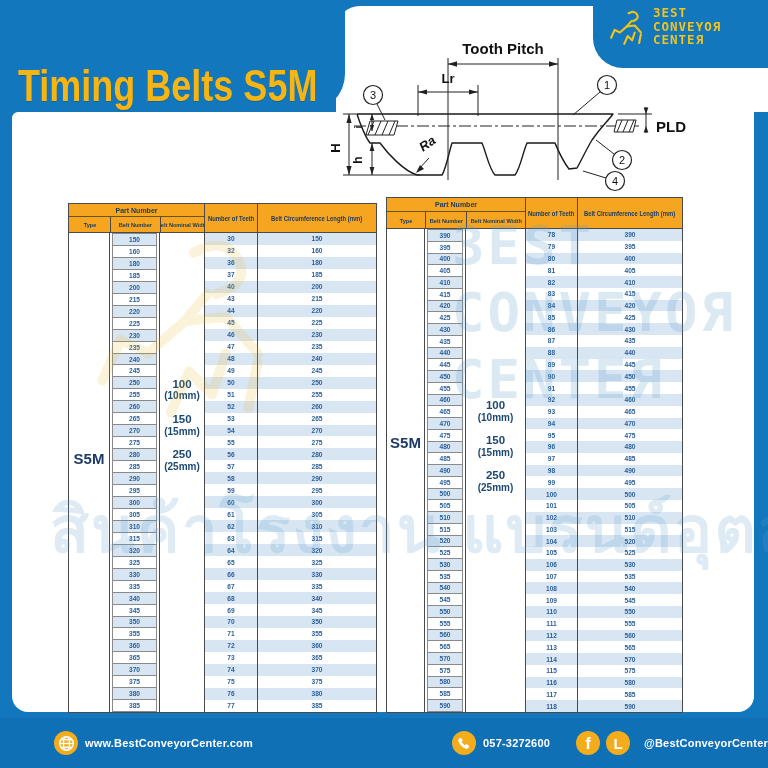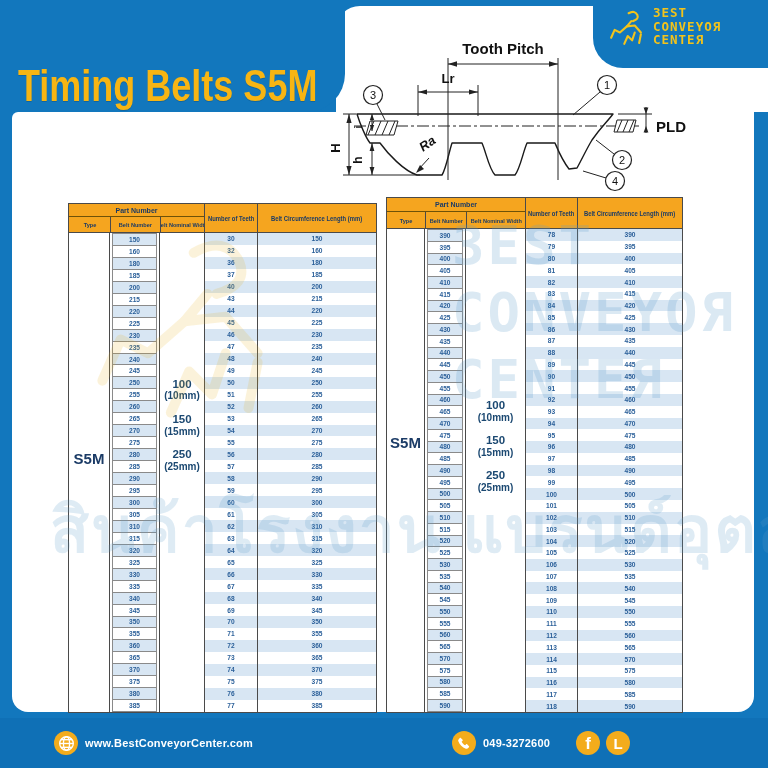--- a/index.html
+++ b/index.html
@@ -588,25 +588,28 @@
       </svg>
     </span>
     <span class="f-txt">www.BestConveyorCenter.com</span>
   </div>
   <div class="f-item" style="left:452px">
     <span class="f-ic">
       <svg width="14" height="14" viewBox="0 0 20 20">
         <path fill="#fff" d="M5.4,2.8 l2.6,2.6 c0.4,0.4 0.4,1 0,1.4 L6.6,8.2 c1.1,2.2 2.9,4 5.1,5.1 l1.4,-1.4 c0.4,-0.4 1,-0.4 1.4,0 l2.6,2.6 c0.4,0.4 0.4,1 0,1.4 l-1.7,1.7 c-0.7,0.7 -1.8,1 -2.8,0.6 C7.5,16.3 3.8,12.6 1.9,7.5 C1.5,6.5 1.8,5.4 2.5,4.7 l1.5,-1.9 c0.4,-0.4 1,-0.4 1.4,0 z"></path>
       </svg>
     </span>
-    <span class="f-txt">049-3272600</span>
+    <span class="f-txt">057-3272600</span>
   </div>
   <div class="f-item" style="left:576px">
     <span class="f-ic">
         <span class="f-glyph" style="font-size:17px">f</span>
       </span>
   </div>
   <div class="f-item" style="left:606px">
     <span class="f-ic">
         <span class="f-glyph">L</span>
       </span>
   </div>
+  <div class="f-item" style="left:644px">
+    <span class="f-txt">@BestConveyorCenter</span>
+  </div>
 </div>
 
 </body></html>

